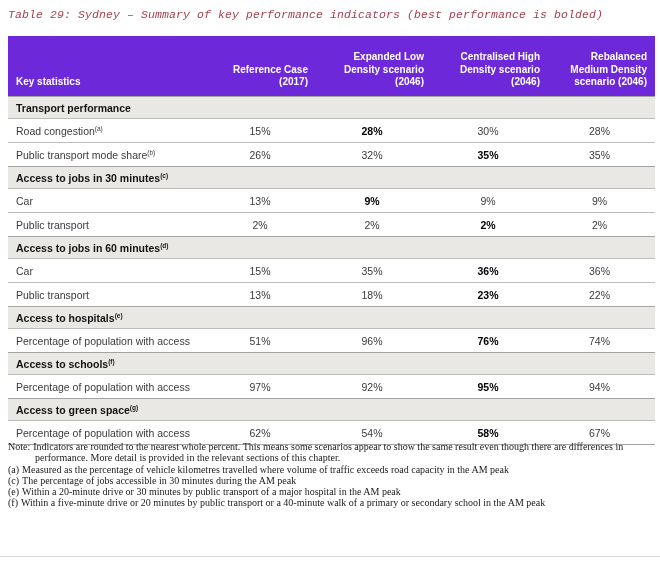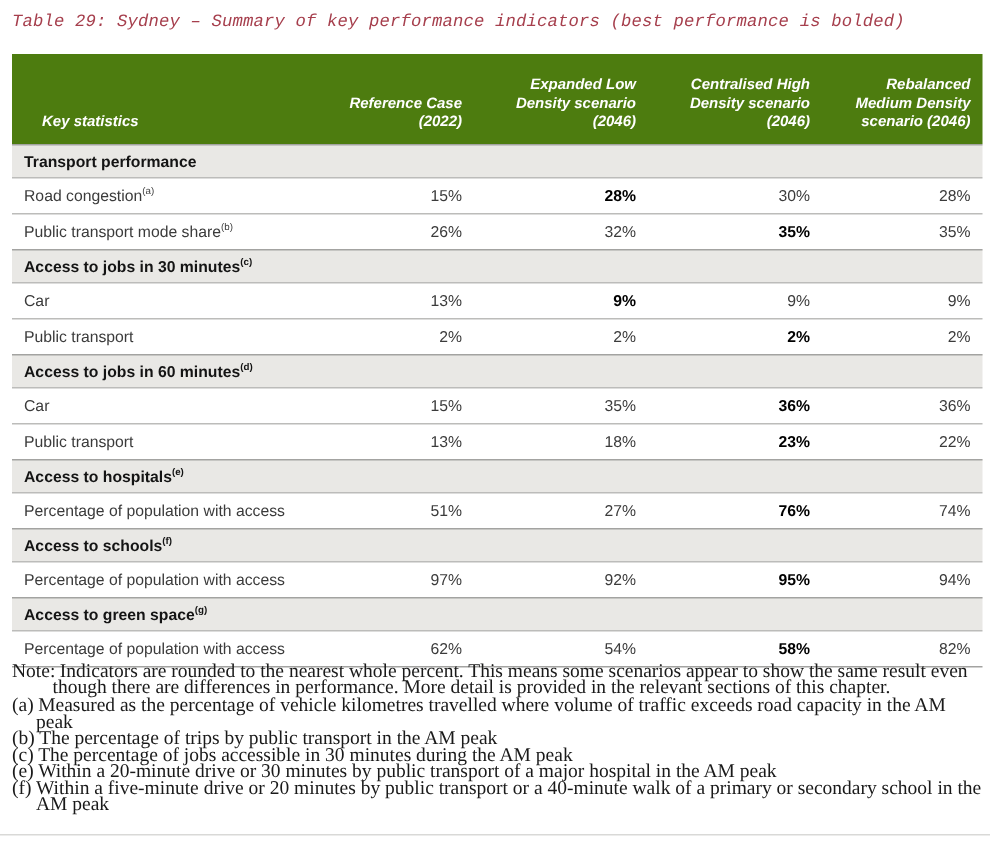--- a/index.html
+++ b/index.html
@@ -31,53 +31,52 @@
   }
   table.kpi {
     position: absolute;
     left: 8px;
     top: 36px;
     width: 647px;
     border-collapse: collapse;
     table-layout: fixed;
   }
   table.kpi thead th {
-    background: #4d7c0f;
+    background: #6d28d9;
     color: #ffffff;
     font-size: 10px;
     font-weight: bold;
     text-align: right;
     vertical-align: bottom;
     padding: 8px 8px 7px 4px;
     line-height: 12.5px;
     height: 60px;
     box-sizing: border-box;
-    font-style: italic;
   }
   table.kpi thead th.left {
     text-align: left;
-    padding-left: 20px;
+    padding-left: 8px;
   }
   tr.section-row td {
     background: #e9e8e5;
     font-size: 10.5px;
     font-weight: bold;
     color: #141414;
     padding: 5px 8px 4px 8px;
     border-top: 1px solid #a3a3a1;
     height: 22px;
     box-sizing: border-box;
   }
   tr.data-row td {
     background: #ffffff;
     font-size: 10.5px;
     color: #3b3b3b;
     padding: 6px 8px 5px 4px;
     border-top: 1px solid #bcbcba;
-    text-align: right;
+    text-align: center;
     height: 24px;
     box-sizing: border-box;
     white-space: nowrap;
   }
   tr.data-row td.label {
     text-align: left;
     padding-left: 8px;
   }
   tr.data-row td.best {
     font-weight: bold;
@@ -91,21 +90,21 @@
     line-height: 0;
     vertical-align: super;
     letter-spacing: 0;
   }
   .notes {
     position: absolute;
     left: 8px;
     top: 441px;
     width: 647px;
     font-family: "Liberation Serif", serif;
-    font-size: 13px;
+    font-size: 10px;
     color: #1a1a1a;
   }
   .note {
     line-height: 11px;
     padding-left: 27px;
     text-indent: -27px;
     margin-bottom: 1px;
   }
   .footnote {
     line-height: 11px;
@@ -134,21 +133,21 @@
     <colgroup>
       <col style="width:200px">
       <col style="width:108px">
       <col style="width:116px">
       <col style="width:116px">
       <col style="width:107px">
     </colgroup>
     <thead>
       <tr>
         <th class="left">Key statistics</th>
-        <th>Reference Case (2022)</th>
+        <th>Reference Case (2017)</th>
         <th>Expanded Low Density scenario (2046)</th>
         <th>Centralised High Density scenario (2046)</th>
         <th>Rebalanced Medium Density scenario (2046)</th>
       </tr>
     </thead>
     <tbody>
         <tr class="section-row">
           <td colspan="5">Transport performance</td>
         </tr>
         <tr class="data-row">
@@ -198,21 +197,21 @@
           <td class="val">18%</td>
           <td class="val best">23%</td>
           <td class="val">22%</td>
         </tr>
         <tr class="section-row">
           <td colspan="5">Access to hospitals<sup class="fn">(e)</sup></td>
         </tr>
         <tr class="data-row">
           <td class="label">Percentage of population with access</td>
           <td class="val">51%</td>
-          <td class="val">27%</td>
+          <td class="val">96%</td>
           <td class="val best">76%</td>
           <td class="val">74%</td>
         </tr>
         <tr class="section-row">
           <td colspan="5">Access to schools<sup class="fn">(f)</sup></td>
         </tr>
         <tr class="data-row">
           <td class="label">Percentage of population with access</td>
           <td class="val">97%</td>
           <td class="val">92%</td>
@@ -220,29 +219,28 @@
           <td class="val">94%</td>
         </tr>
         <tr class="section-row">
           <td colspan="5">Access to green space<sup class="fn">(g)</sup></td>
         </tr>
         <tr class="data-row">
           <td class="label">Percentage of population with access</td>
           <td class="val">62%</td>
           <td class="val">54%</td>
           <td class="val best">58%</td>
-          <td class="val">82%</td>
+          <td class="val">67%</td>
         </tr>
       </tbody>
   </table>
 
   <div class="notes">
       <div class="note"><span class="prefix">Note:</span>Indicators are rounded to the nearest whole percent. This means some scenarios appear to show the same result even though there are differences in performance. More detail is provided in the relevant sections of this chapter.</div>
       <div class="footnote"><span class="marker">(a)</span>Measured as the percentage of vehicle kilometres travelled where volume of traffic exceeds road capacity in the AM peak</div>
-      <div class="footnote"><span class="marker">(b)</span>The percentage of trips by public transport in the AM peak</div>
       <div class="footnote"><span class="marker">(c)</span>The percentage of jobs accessible in 30 minutes during the AM peak</div>
       <div class="footnote"><span class="marker">(e)</span>Within a 20-minute drive or 30 minutes by public transport of a major hospital in the AM peak</div>
       <div class="footnote"><span class="marker">(f)</span>Within a five-minute drive or 20 minutes by public transport or a 40-minute walk of a primary or secondary school in the AM peak</div>
     </div>
 
   <div class="bottom-rule"></div>
 
 </div>
 
 </body></html>

